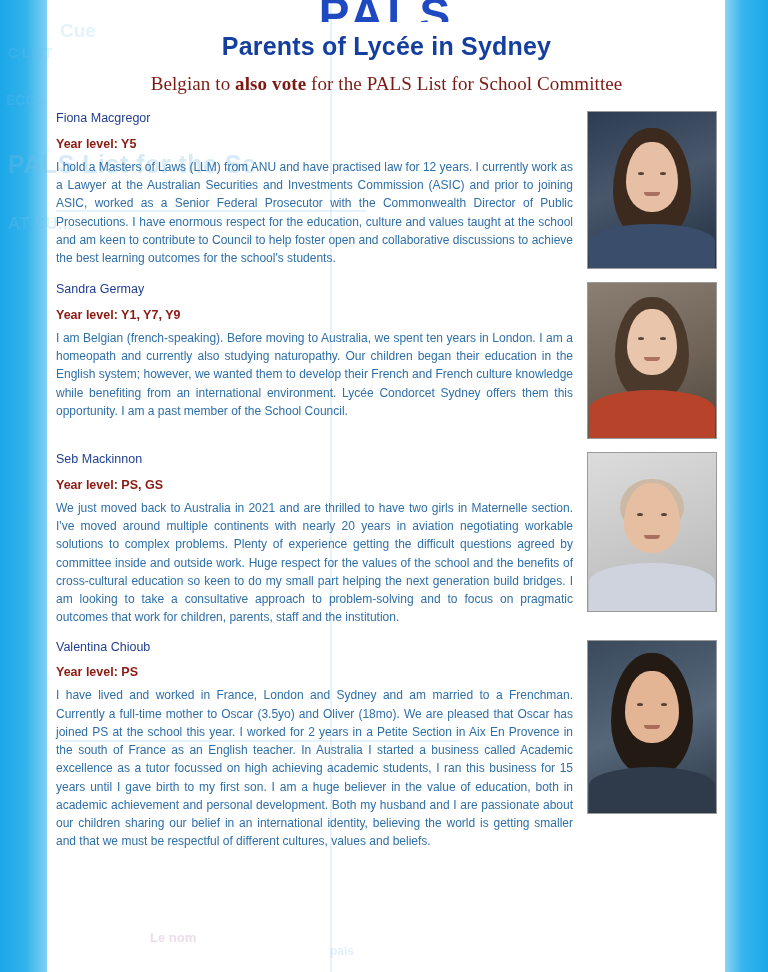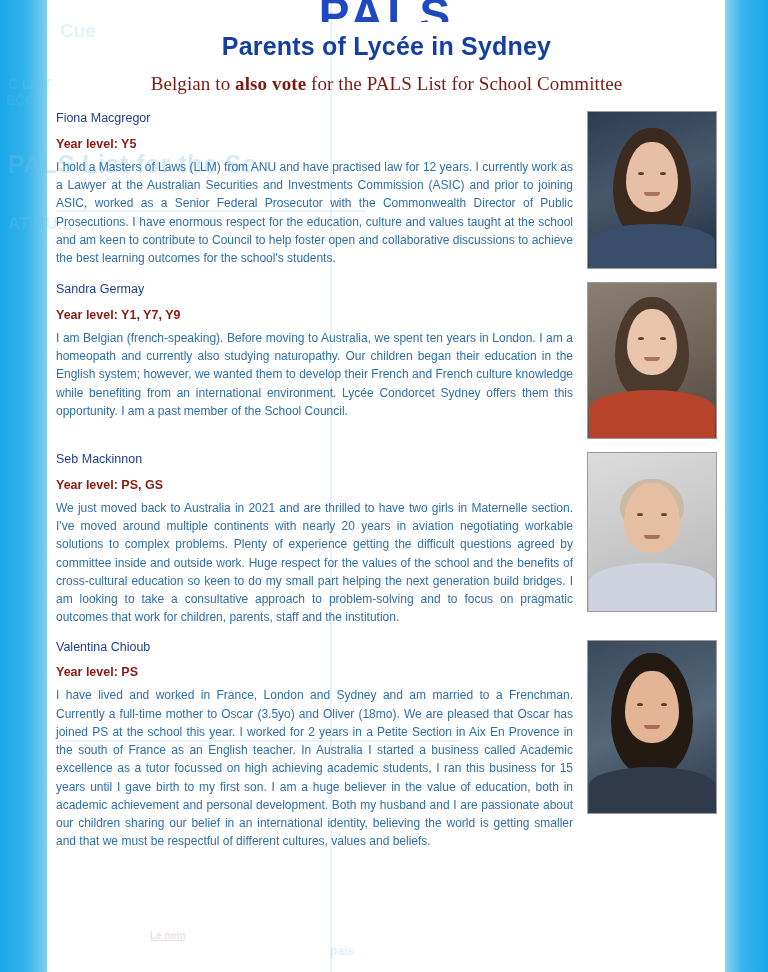--- a/index.html
+++ b/index.html
@@ -52,23 +52,23 @@
     color: rgba(120, 190, 230, 0.30);
     font-weight: bold;
     white-space: nowrap;
     pointer-events: none;
     user-select: none;
   }
   .ghost-1 { left: 8px;  top: 150px; font-size: 25px; letter-spacing: 0.5px; }
   .ghost-2 { left: 10px; top: 182px; font-size: 21px; color: rgba(150,120,200,0.28); }
   .ghost-3 { left: 8px;  top: 214px; font-size: 17px; color: rgba(120,190,230,0.26); }
   .ghost-4 { left: 60px; top: 20px;  font-size: 19px; color: rgba(120,190,230,0.20); }
-  .ghost-5 { left: 8px;  top: 76px;  font-size: 14px; color: rgba(120,190,230,0.22); }
+  .ghost-5 { left: 8px;  top: 45px;  font-size: 14px; color: rgba(120,190,230,0.22); }
   .ghost-6 { left: 6px;  top: 92px;  font-size: 14px; color: rgba(120,190,230,0.20); }
-  .ghost-7 { left: 150px; top: 930px; font-size: 10px; color: rgba(180,120,170,0.25); text-decoration: underline; }
+  .ghost-7 { left: 150px; top: 930px; font-size: 13px; color: rgba(180,120,170,0.25); }
   .ghost-8 { left: 330px; top: 944px; font-size: 12px; color: rgba(120,190,230,0.22); }
 
   .content {
     position: absolute;
     left: 56px;
     right: 51px;
     top: 0;
     bottom: 0;
   }
 

